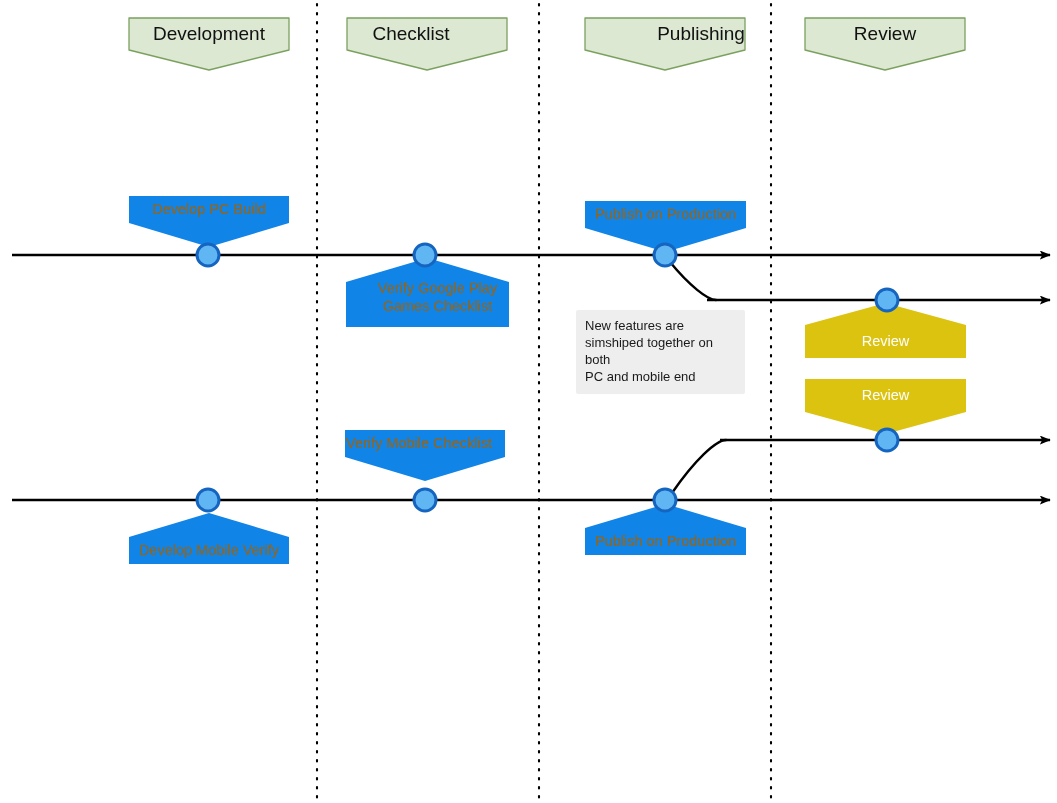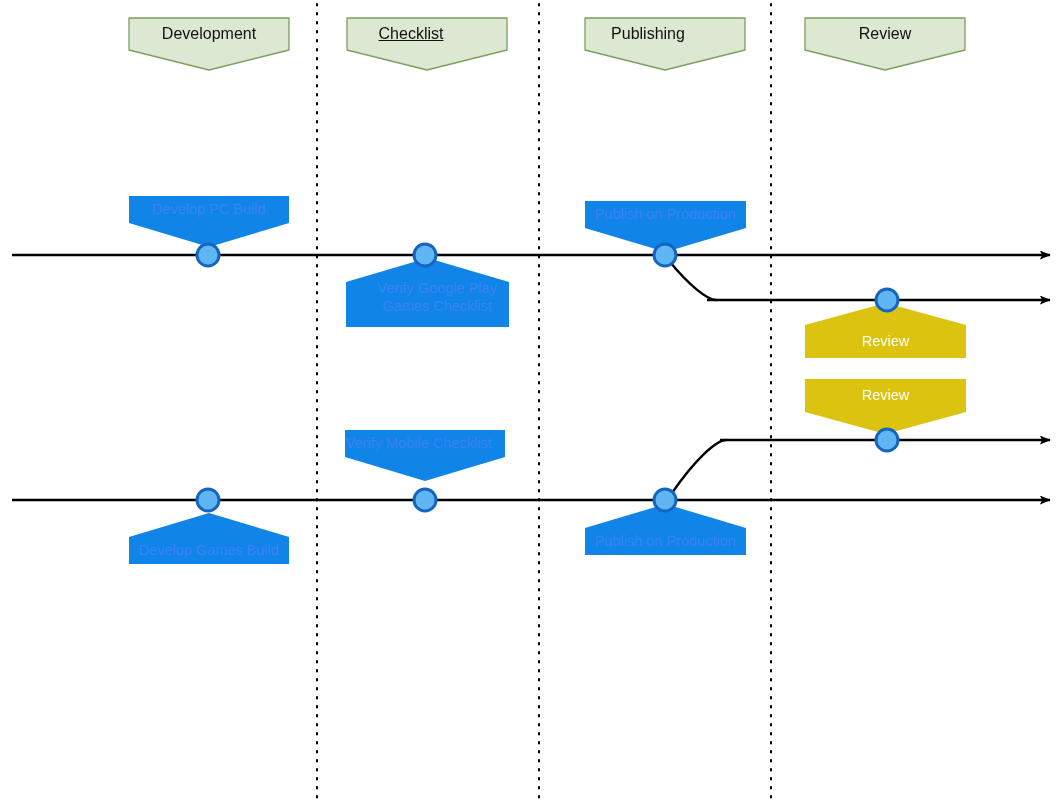--- a/index.html
+++ b/index.html
@@ -24,24 +24,24 @@
     position:absolute;
     left:0;
     width:100%;
     text-align:center;
     line-height:1.18;
     white-space:pre-line;
     pointer-events:none;
   }
   .phase-text{
     color:#111111;
-    font-size:16px;
+    font-size:19px;
   }
   .blue-text{
-    color:#3b82f6;
+    color:#a16207;
     font-size:14.5px;
   }
   .yellow-text{
     color:#ffffff;
     font-size:14.5px;
   }
   .note{
     position:absolute;
     background:#eeeeee;
     color:#1a1a1a;
@@ -103,27 +103,30 @@
         <circle cx="887" cy="300" r="11" fill="#5fb6f2" stroke="#1565c0" stroke-width="3"></circle>
         <circle cx="887" cy="440" r="11" fill="#5fb6f2" stroke="#1565c0" stroke-width="3"></circle>
         <circle cx="208" cy="500" r="11" fill="#5fb6f2" stroke="#1565c0" stroke-width="3"></circle>
         <circle cx="425" cy="500" r="11" fill="#5fb6f2" stroke="#1565c0" stroke-width="3"></circle>
         <circle cx="665" cy="500" r="11" fill="#5fb6f2" stroke="#1565c0" stroke-width="3"></circle>
       </g>
   </svg>
 
   <div id="overlays">
       <div class="lbl-text phase-text" style="left: 129px; top: 18px; width: 160px; height: 32px; display: flex; align-items: center; justify-content: center;">Development</div>
-      <div class="lbl-text phase-text" style="left: 347px; top: 18px; width: 128px; height: 32px; display: flex; align-items: center; justify-content: center; text-decoration: underline;">Checklist</div>
-      <div class="lbl-text phase-text" style="left: 557px; top: 18px; width: 132px; height: 32px; display: flex; align-items: center; justify-content: center; padding-left: 25px;">Publishing</div>
+      <div class="lbl-text phase-text" style="left: 347px; top: 18px; width: 128px; height: 32px; display: flex; align-items: center; justify-content: center;">Checklist</div>
+      <div class="lbl-text phase-text" style="left: 610px; top: 18px; width: 132px; height: 32px; display: flex; align-items: center; justify-content: center; padding-left: 25px;">Publishing</div>
       <div class="lbl-text phase-text" style="left: 805px; top: 18px; width: 160px; height: 32px; display: flex; align-items: center; justify-content: center;">Review</div>
       <div class="lbl-text blue-text" style="left: 129px; top: 196px; width: 160px; height: 27px; display: flex; align-items: center; justify-content: center;">Develop PC Build</div>
       <div class="lbl-text blue-text" style="left: 346px; top: 268px; width: 183px; height: 59px; display: flex; align-items: center; justify-content: center;">Verify Google Play
 Games Checklist</div>
       <div class="lbl-text blue-text" style="left: 585px; top: 201px; width: 161px; height: 27px; display: flex; align-items: center; justify-content: center;">Publish on Production</div>
       <div class="lbl-text blue-text" style="left: 345px; top: 430px; width: 148px; height: 27px; display: flex; align-items: center; justify-content: center;">Verify Mobile Checklist</div>
-      <div class="lbl-text blue-text" style="left: 129px; top: 537px; width: 160px; height: 27px; display: flex; align-items: center; justify-content: center;">Develop Games Build</div>
+      <div class="lbl-text blue-text" style="left: 129px; top: 537px; width: 160px; height: 27px; display: flex; align-items: center; justify-content: center;">Develop Mobile Verify</div>
       <div class="lbl-text blue-text" style="left: 585px; top: 528px; width: 161px; height: 27px; display: flex; align-items: center; justify-content: center;">Publish on Production</div>
       <div class="lbl-text yellow-text" style="left: 805px; top: 325px; width: 161px; height: 33px; display: flex; align-items: center; justify-content: center;">Review</div>
       <div class="lbl-text yellow-text" style="left: 805px; top: 379px; width: 161px; height: 33px; display: flex; align-items: center; justify-content: center;">Review</div>
     </div>
 
+  <div class="note" id="note-box" style="left: 576px; top: 310px; width: 169px; min-height: 55px;">New features are
+simshiped together on both
+PC and mobile end</div>
 </div>
 
 </body></html>

